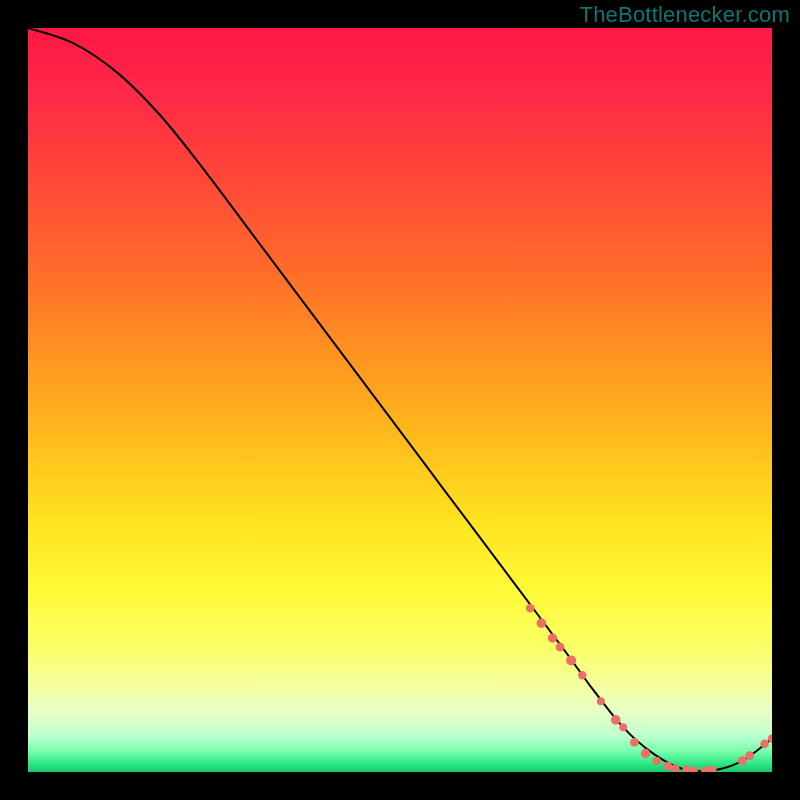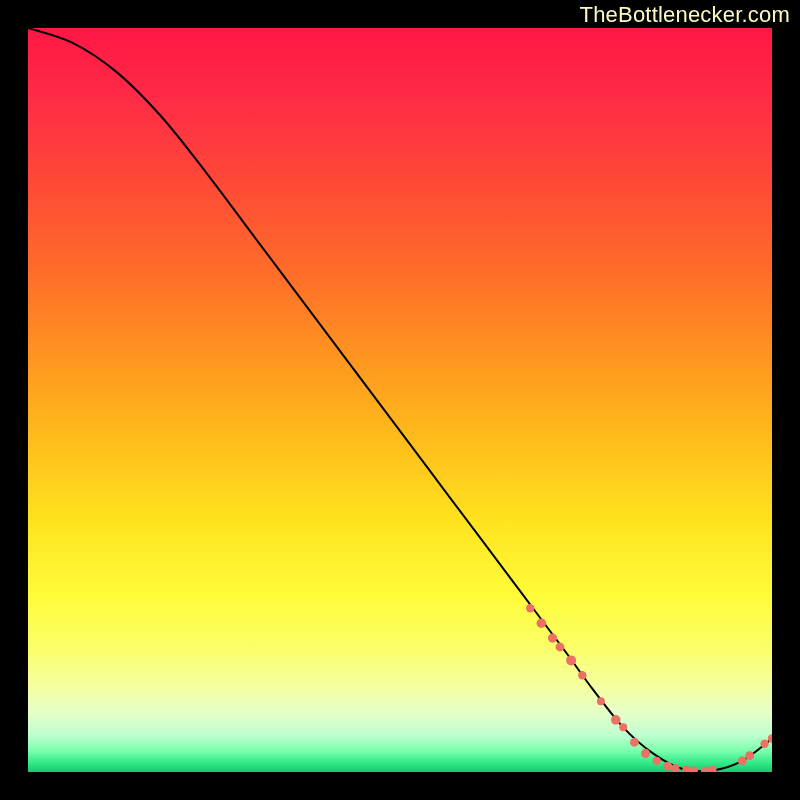--- a/index.html
+++ b/index.html
@@ -2,21 +2,21 @@
 <html><head>
 <meta charset="utf-8">
 <style>
   * { margin: 0; padding: 0; box-sizing: border-box; }
   html, body { width: 800px; height: 800px; background: #000; overflow: hidden; }
   .wrap { position: relative; width: 800px; height: 800px; background: #000; }
   .attribution {
     position: absolute;
     top: 2px;
     right: 10px;
-    color: #fef9c3;
+    color: #0f766e;
     font-family: Arial, Helvetica, sans-serif;
     font-size: 22px;
     letter-spacing: 0.2px;
     z-index: 3;
   }
   .plot {
     position: absolute;
     left: 28px;
     top: 28px;
     width: 744px;

